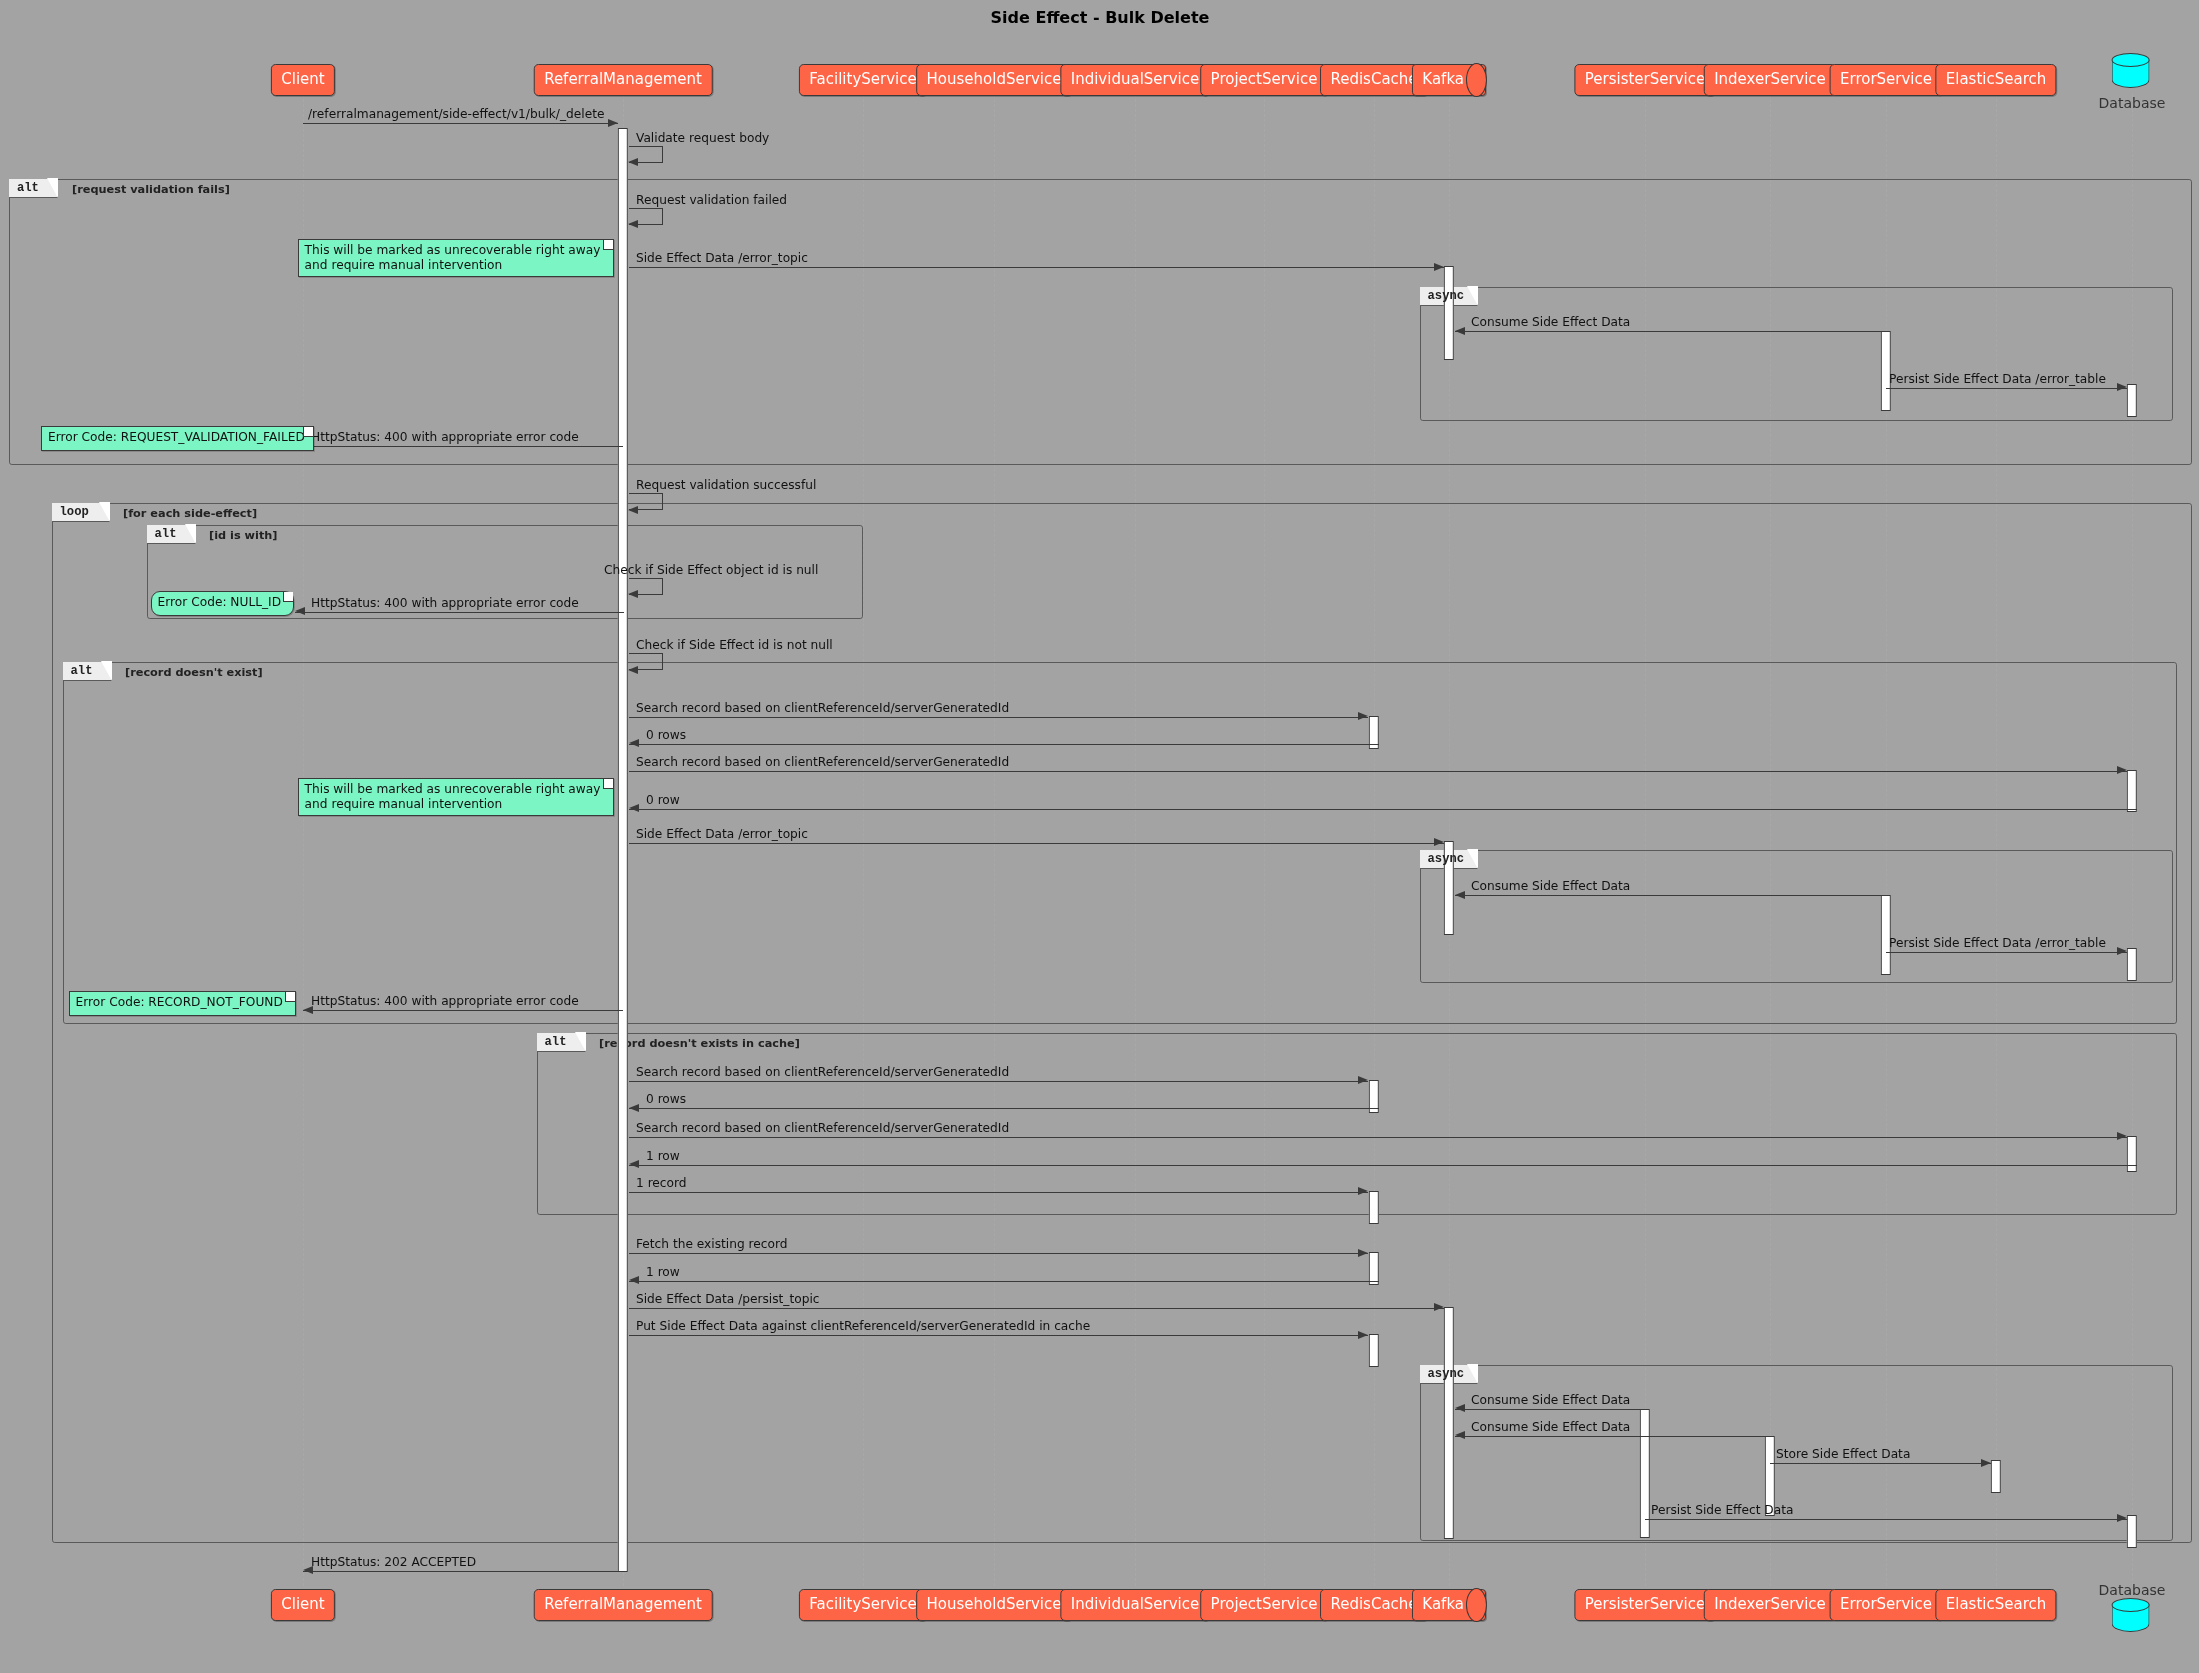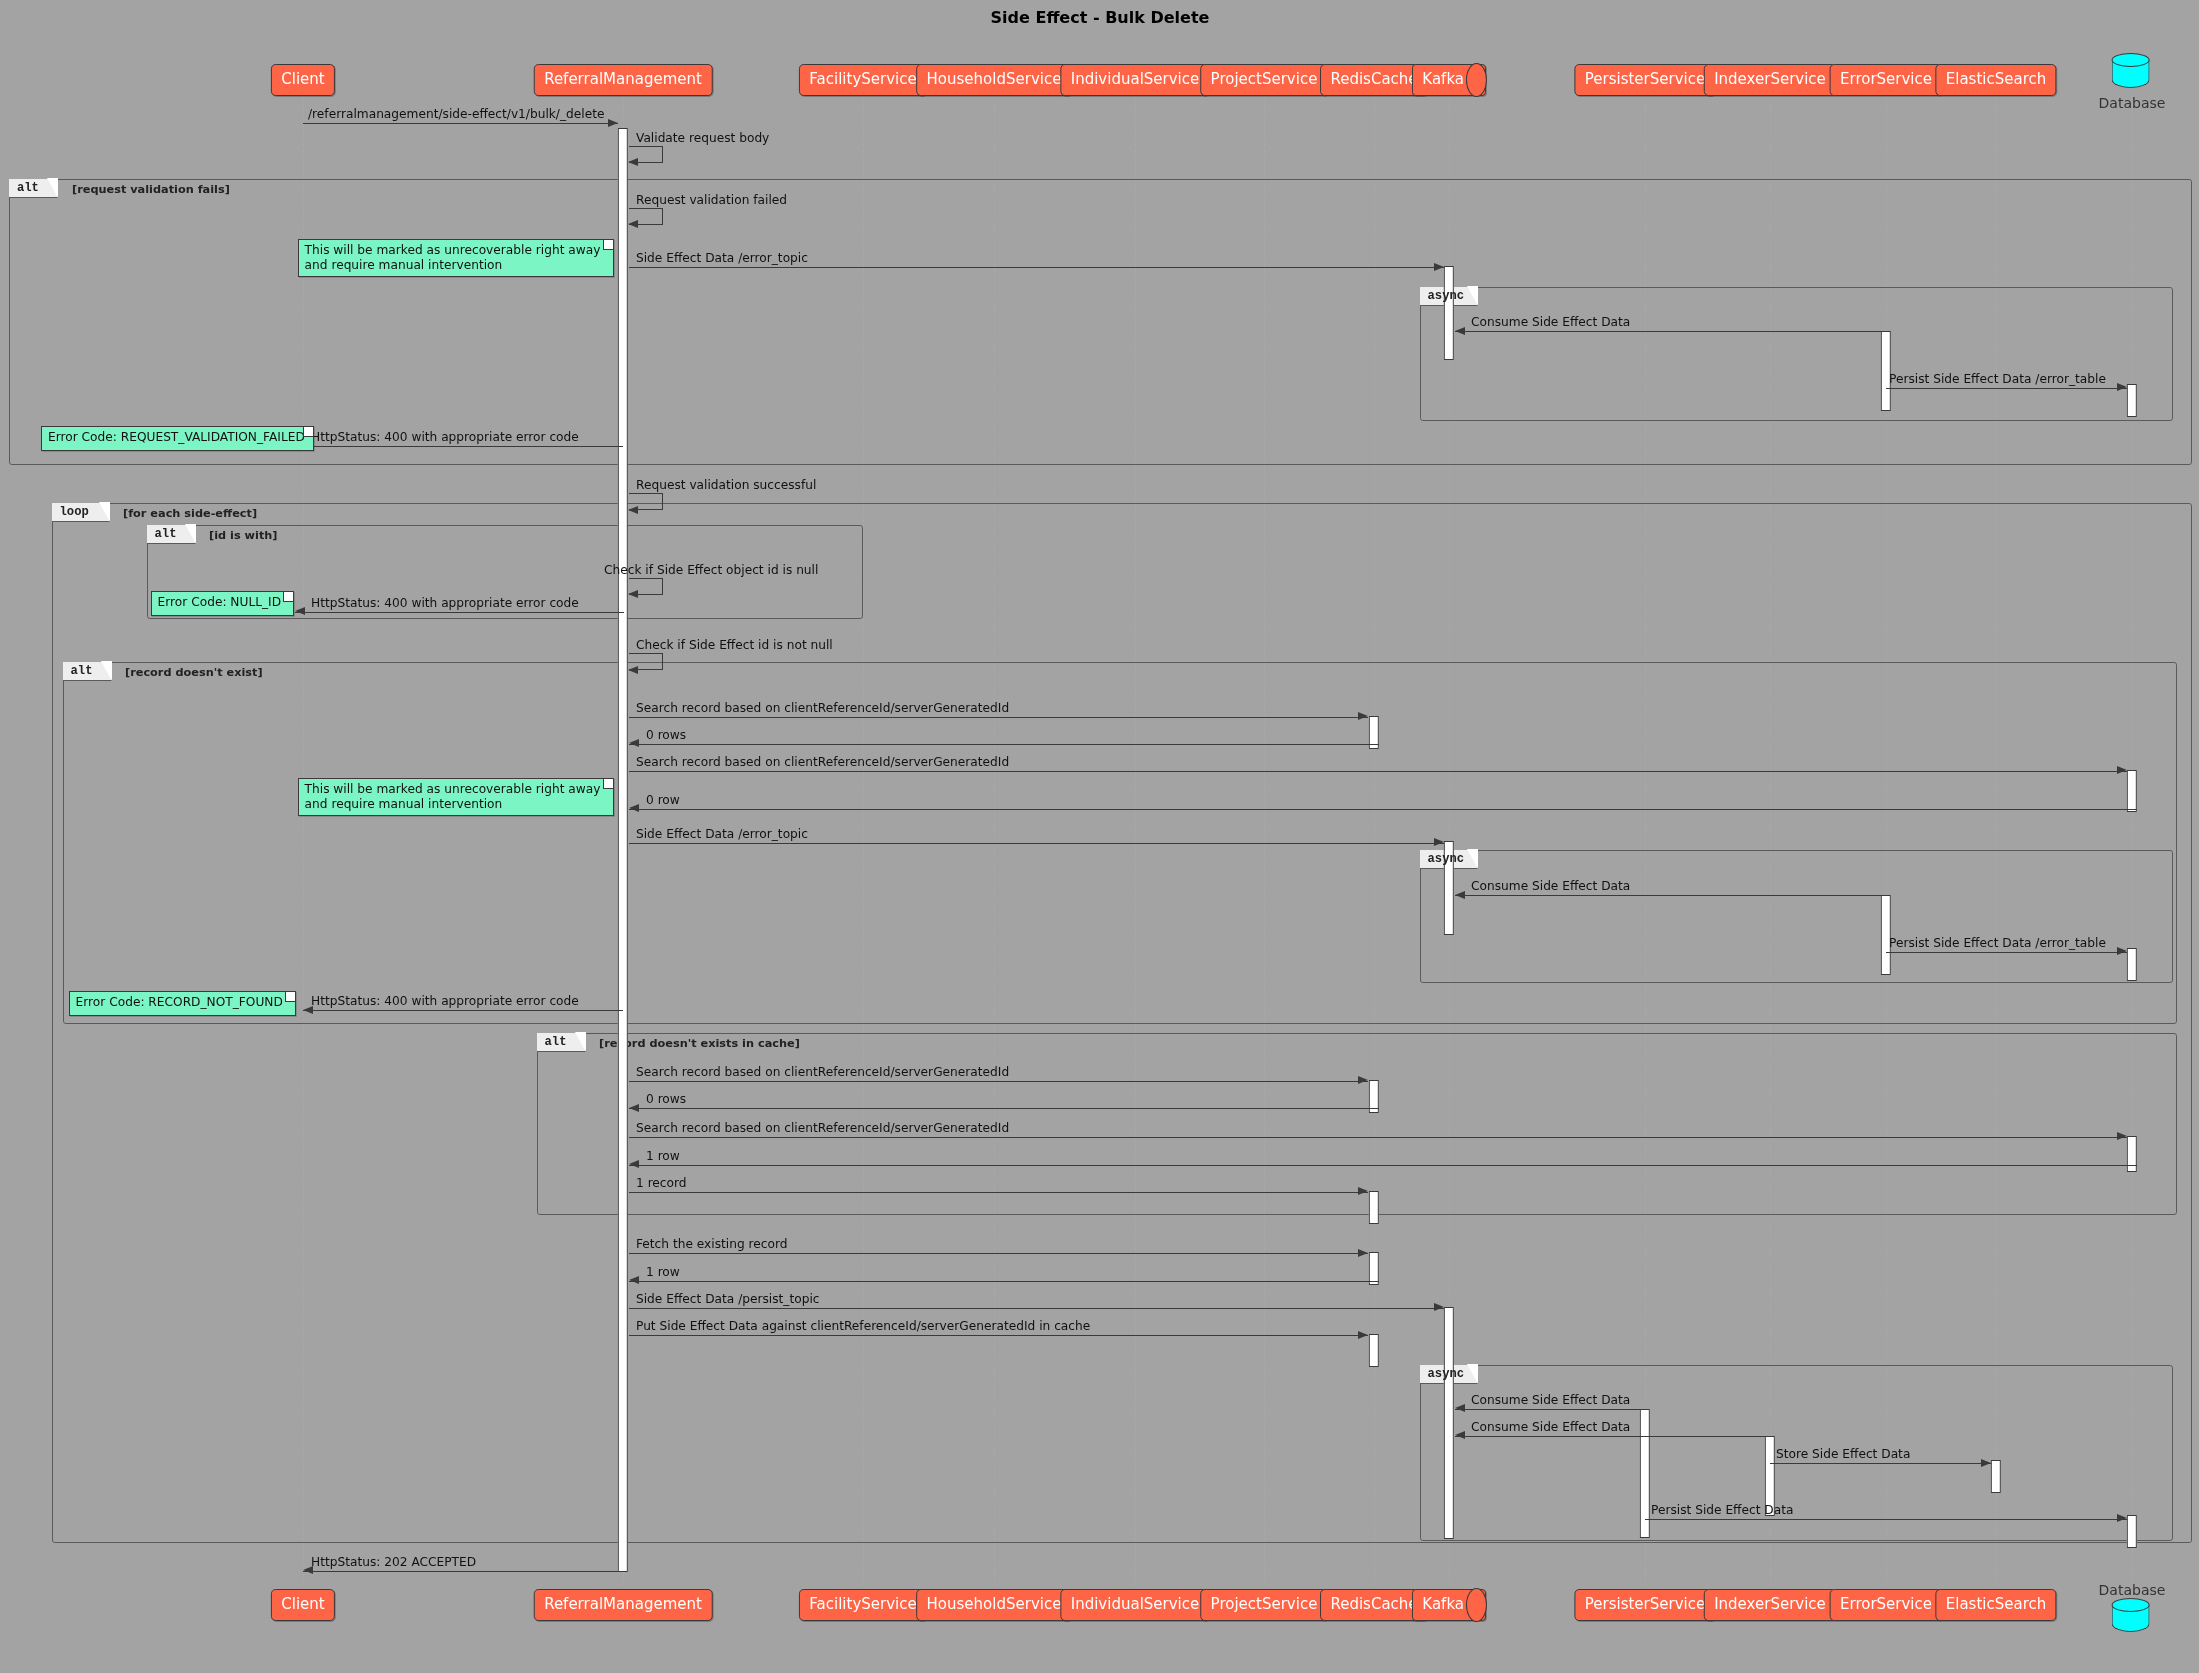--- a/index.html
+++ b/index.html
@@ -294,21 +294,21 @@
       <div class="msg-label" style="left: 311px; top: 1555px;">HttpStatus: 202 ACCEPTED</div>
       <div class="note" style="left: 298px; top: 239px; width: 316px; min-height: 36px;">
         <span class="note-text">This will be marked as unrecoverable right away
 and require manual intervention</span>
         <span class="fold"></span>
       </div>
       <div class="note" style="left: 9.4px; top: 426px; width: 273px; min-height: 24.5px; margin-left: 32px;">
         <span class="note-text">Error Code: REQUEST_VALIDATION_FAILED</span>
         <span class="fold"></span>
       </div>
-      <div class="note" style="left: 151px; top: 591px; width: 143px; min-height: 24.5px;">
+      <div class="note" style="left: 151px; top: 591px; width: 143px; min-height: 24.5px; border-radius: 9px;">
         <span class="note-text">Error Code: NULL_ID</span>
         <span class="fold"></span>
       </div>
       <div class="note" style="left: 298px; top: 778px; width: 316px; min-height: 36px;">
         <span class="note-text">This will be marked as unrecoverable right away
 and require manual intervention</span>
         <span class="fold"></span>
       </div>
       <div class="note" style="left: 69px; top: 991px; width: 227px; min-height: 24.5px;">
         <span class="note-text">Error Code: RECORD_NOT_FOUND</span>

